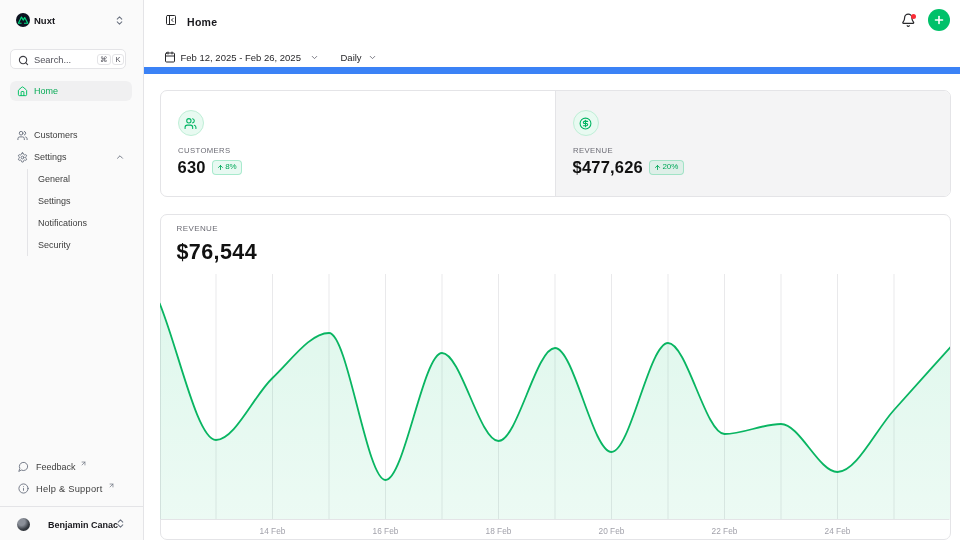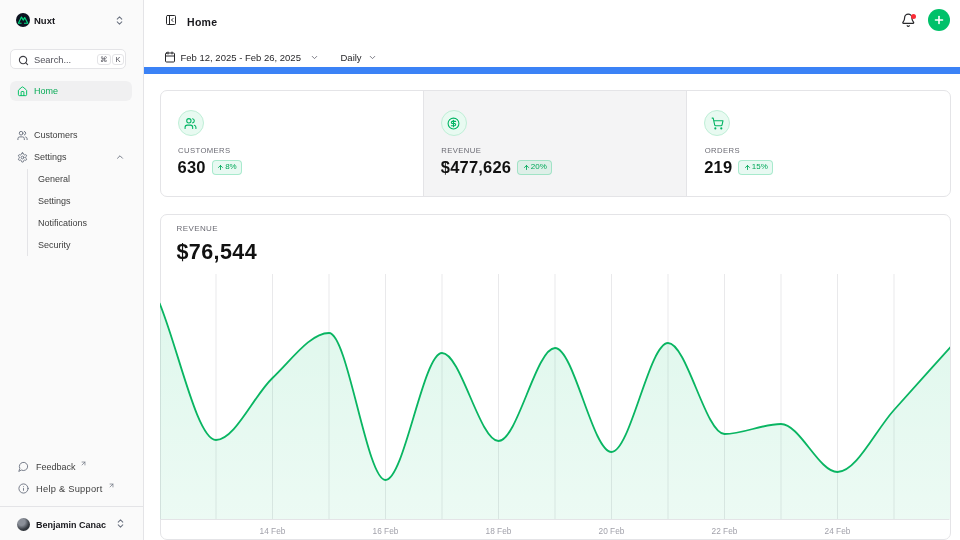--- a/index.html
+++ b/index.html
@@ -112,21 +112,21 @@
       </svg>
     <span style="font-size:9.3px; color:#404040; letter-spacing:0.25px;">Help &amp; Support</span>
     <svg class="ic" width="7" height="7" viewBox="0 0 24 24" fill="none" stroke="#6b7280" stroke-width="2.4" stroke-linecap="round" stroke-linejoin="round" style="margin-left:-2px; margin-top:-6px;">
         <path d="M7 7h10v10"></path>
         <path d="M7 17 17 7"></path>
       </svg>
   </div>
 
   <div class="abs" style="left:0; top:506px; width:144px; height:1px; background:#e4e4e7;"></div>
 
-  <div class="srow" style="left:17px; top:518px; gap:6px;">
+  <div class="srow" style="left:17px; top:518px; gap:18px;">
     <span style="width:13px; height:13px; border-radius:50%; background:radial-gradient(circle at 35% 30%, #8a8f98 0 28%, #3a3f46 60%, #14171c 100%); display:inline-block;"></span>
     <span style="font-size:9px; font-weight:600; color:#17171c;">Benjamin Canac</span>
   </div>
   <svg class="ic abs" style="left:115px; top:518px;" width="11" height="11" viewBox="0 0 24 24" fill="none" stroke="#6b7280" stroke-width="2.2" stroke-linecap="round" stroke-linejoin="round">
       <path d="m7 15 5 5 5-5"></path>
       <path d="m7 9 5-5 5 5"></path>
     </svg>
 </div>
 
 <div id="hdr">
@@ -194,37 +194,20 @@
           <path d="M12 18V6"></path>
         </svg>
       </span>
     <span class="slabel">REVENUE</span>
     <div class="svalrow">
         <span class="sval">$477,626</span>
         <span class="badge"><svg width="7" height="7" viewBox="0 0 24 24" fill="none" stroke="#00a859" stroke-width="3" stroke-linecap="round" stroke-linejoin="round">
             <path d="M12 19V5"></path>
             <path d="m5 12 7-7 7 7"></path>
           </svg>20%</span>
-      </div>
-  </div>
-  <div class="stat">
-    <span class="iconcircle">
-        <svg class="ic" width="13" height="13" viewBox="0 0 24 24" fill="none" stroke="#00b463" stroke-width="2" stroke-linecap="round" stroke-linejoin="round">
-          <circle cx="8" cy="21" r="1"></circle>
-          <circle cx="19" cy="21" r="1"></circle>
-          <path d="M2.05 2.05h2l2.66 12.42a2 2 0 0 0 2 1.58h9.78a2 2 0 0 0 1.95-1.57l1.65-7.43H5.12"></path>
-        </svg>
-      </span>
-    <span class="slabel">ORDERS</span>
-    <div class="svalrow">
-        <span class="sval">219</span>
-        <span class="badge"><svg width="7" height="7" viewBox="0 0 24 24" fill="none" stroke="#00a859" stroke-width="3" stroke-linecap="round" stroke-linejoin="round">
-            <path d="M12 19V5"></path>
-            <path d="m5 12 7-7 7 7"></path>
-          </svg>15%</span>
       </div>
   </div>
 </div>
 
 <div id="chartcard">
   <span class="abs" style="left:16px; top:9px; font-size:8px; letter-spacing:0.4px; color:#6b6b74; font-weight:500;">REVENUE</span>
   <span class="abs" style="left:16px; top:25.2px; font-size:21.5px; font-weight:700; color:#111; line-height:1.18; letter-spacing:0.4px;">$76,544</span>
 </div>
 <svg class="abs" style="left:160px; top:214px;" width="790" height="325" viewBox="160 214 790 325">
   <defs>

